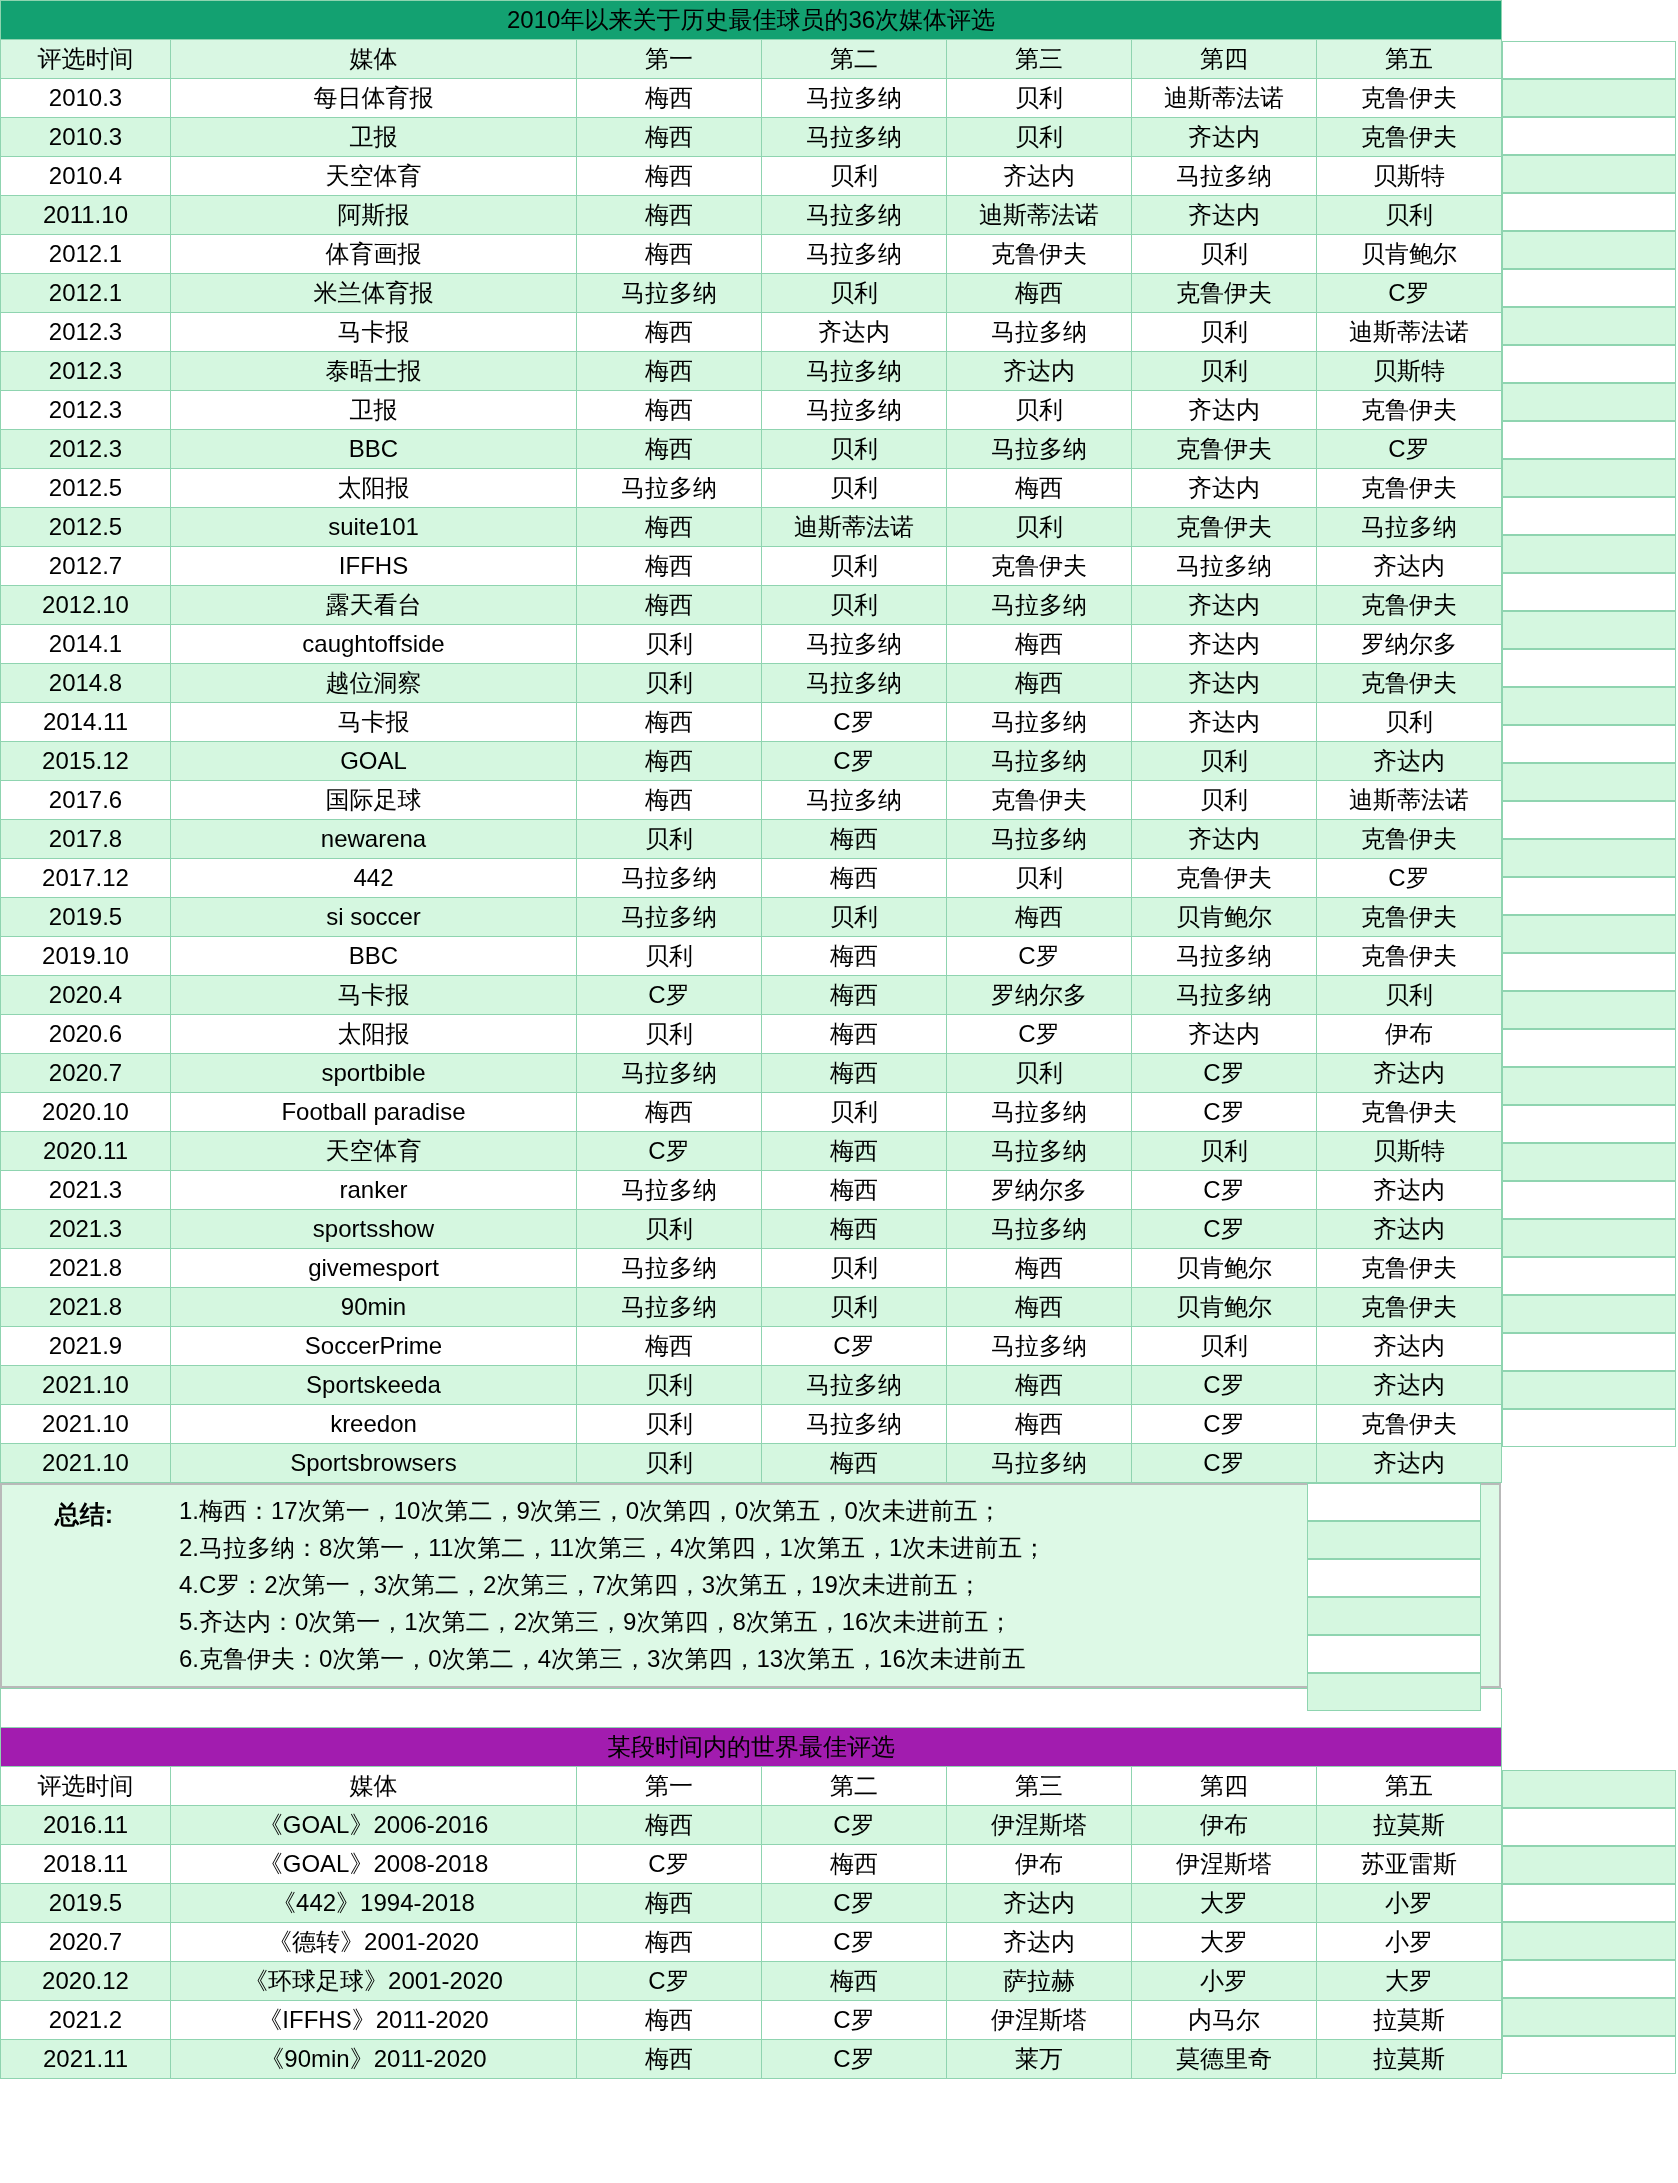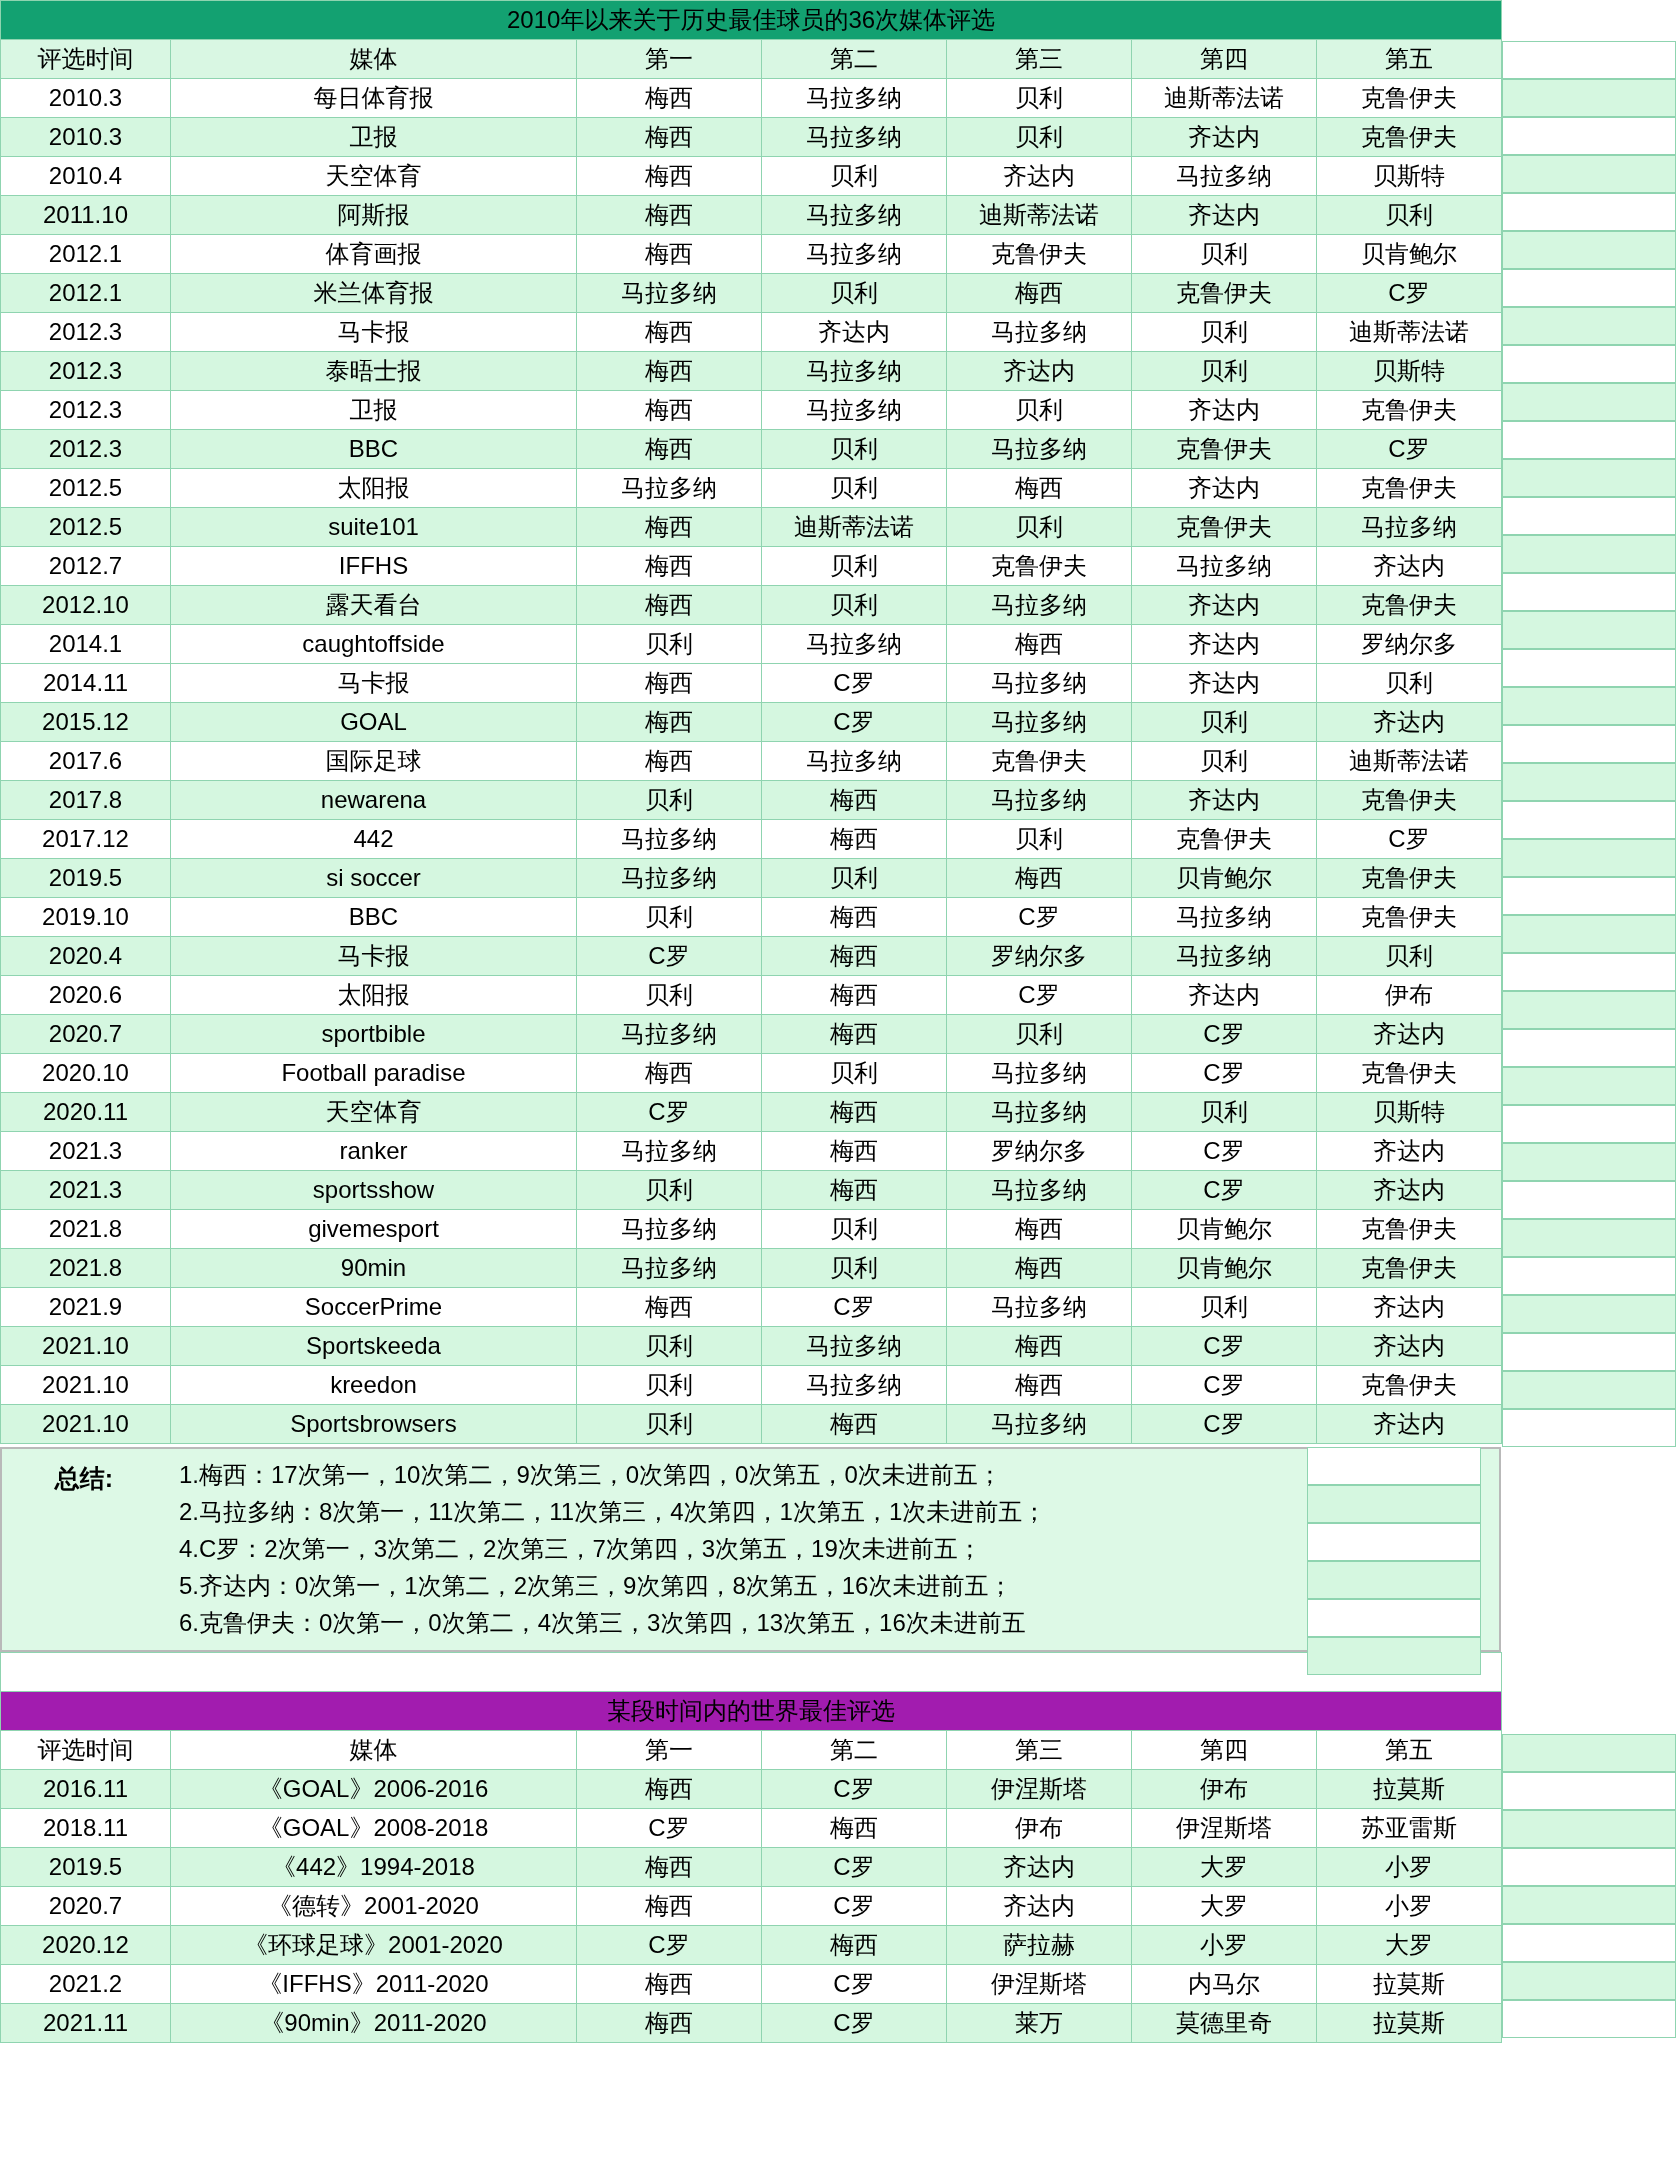--- a/index.html
+++ b/index.html
@@ -279,20 +279,29 @@
             <td>克鲁伊夫</td>
           </tr>
           <tr class="plain">
             <td>2014.1</td>
             <td>caughtoffside</td>
             <td>贝利</td>
             <td>马拉多纳</td>
             <td>梅西</td>
             <td>齐达内</td>
             <td>罗纳尔多</td>
+          </tr>
+          <tr class="alt">
+            <td>2014.8</td>
+            <td>越位洞察</td>
+            <td>贝利</td>
+            <td>马拉多纳</td>
+            <td>梅西</td>
+            <td>齐达内</td>
+            <td>克鲁伊夫</td>
           </tr>
           <tr class="plain">
             <td>2014.11</td>
             <td>马卡报</td>
             <td>梅西</td>
             <td>C罗</td>
             <td>马拉多纳</td>
             <td>齐达内</td>
             <td>贝利</td>
           </tr>

